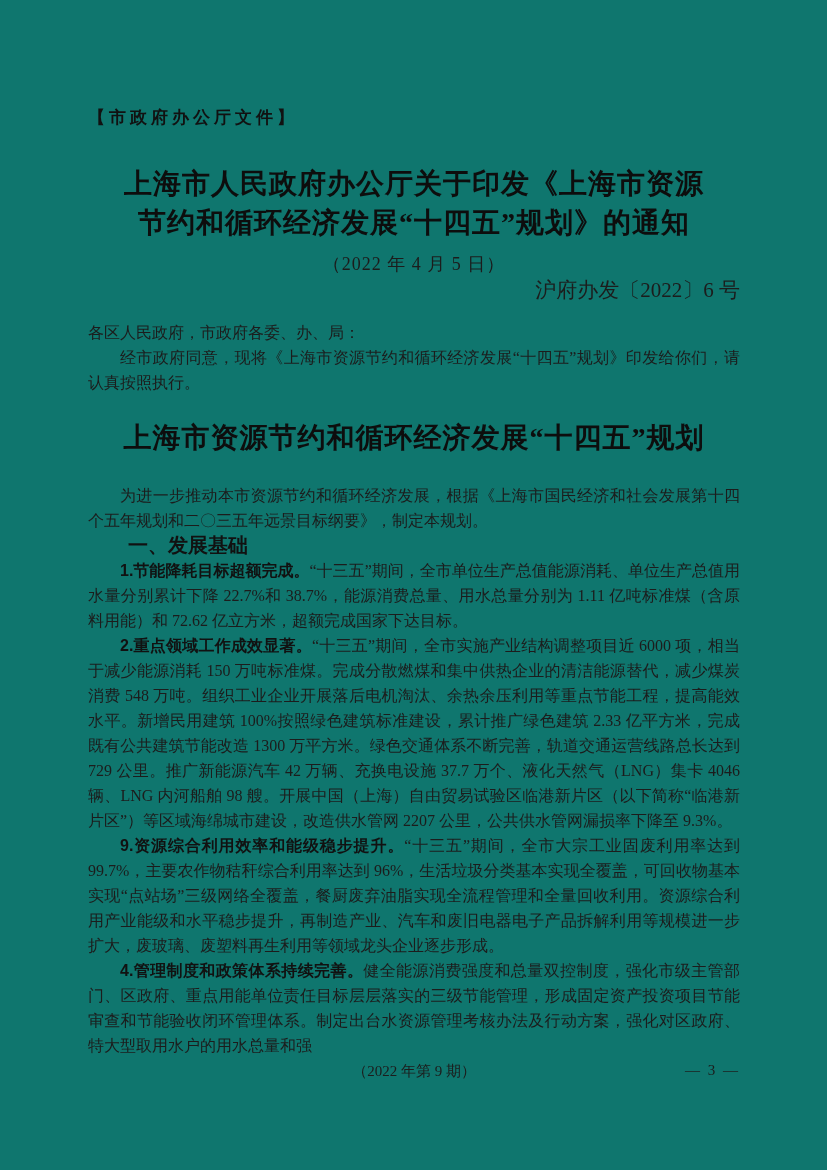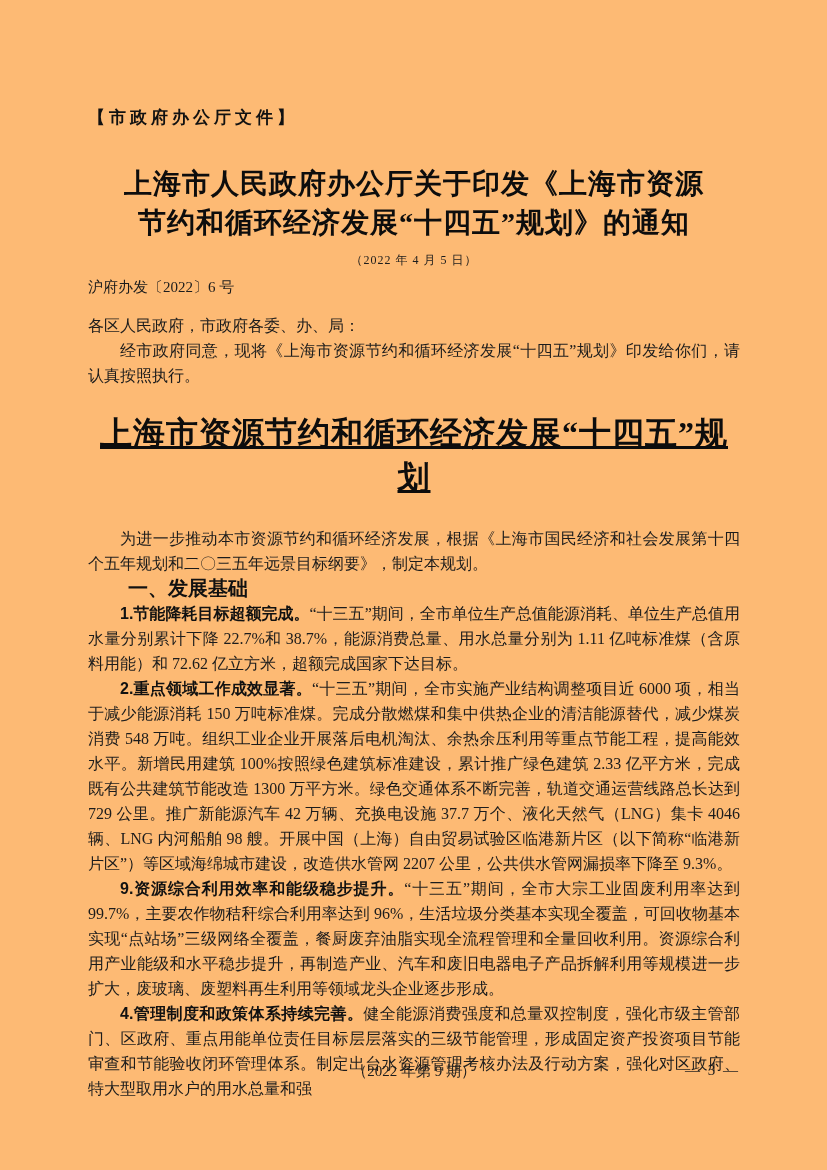--- a/index.html
+++ b/index.html
@@ -5,21 +5,21 @@
   * { margin: 0; padding: 0; box-sizing: border-box; }
   html, body { background: #e8e8e8; }
   body {
     width: 827px; height: 1170px;
     font-family: "Liberation Serif", "DejaVu Serif", serif;
     color: #1c1c1c;
   }
   .page {
     position: relative;
     width: 827px; height: 1170px;
-    background: #fdba74;
+    background: #0f766e;
     overflow: hidden;
   }
   .content {
     position: absolute;
     left: 88px; top: 0;
     width: 652px;
   }
   .header-label {
     margin-top: 106px;
     font-family: "Liberation Sans", "DejaVu Sans", sans-serif;
@@ -33,46 +33,45 @@
     text-align: center;
     font-size: 28px;
     font-weight: bold;
     line-height: 39px;
     letter-spacing: 1px;
     color: #0d0d0d;
   }
   .date-line {
     margin-top: 10px;
     text-align: center;
-    font-size: 12px;
+    font-size: 18px;
     letter-spacing: 1px;
   }
   .doc-number {
-    margin-top: 9px;
-    font-size: 15px;
+    text-align: right;
+    font-size: 21px;
   }
   .salutation {
     margin-top: 16px;
     font-size: 16px;
     line-height: 25px;
   }
   .notice-body {
     font-size: 16px;
     line-height: 25px;
     text-indent: 2em;
     text-align: justify;
   }
   .plan-heading {
     margin-top: 24px;
     text-align: center;
-    font-size: 32px;
+    font-size: 28px;
     font-weight: bold;
     letter-spacing: 1px;
     color: #0d0d0d;
-    text-decoration: underline;
   }
   .intro-para {
     margin-top: 26px;
     font-size: 16px;
     line-height: 25px;
     text-indent: 2em;
     text-align: justify;
   }
   .section-heading {
     font-family: "Liberation Sans", "DejaVu Sans", sans-serif;

